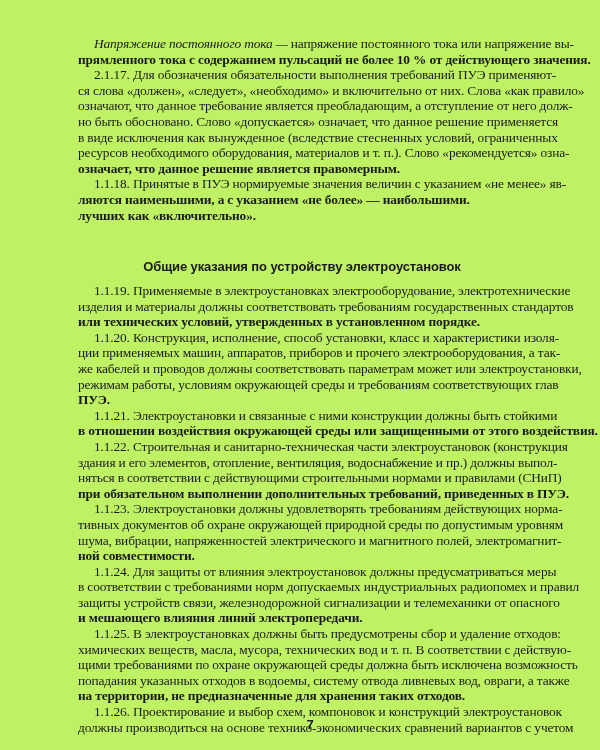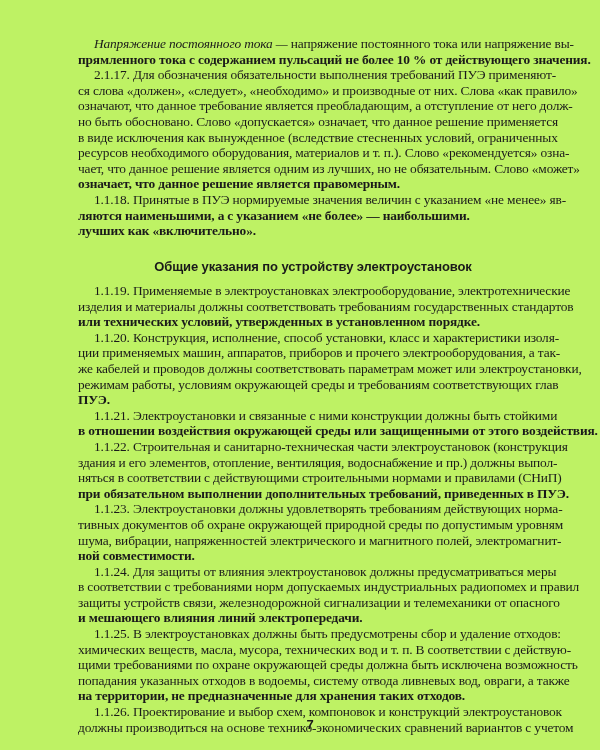--- a/index.html
+++ b/index.html
@@ -10,44 +10,43 @@
   .page { position: relative; width: 600px; height: 750px; background: #bef264; }
   .text-block { position: absolute; left: 78px; width: 466px; }
   .line {
     display: block; font-size: 13.4px; line-height: 15.6px; height: 15.6px;
     white-space: nowrap; text-align: justify; text-align-last: justify;
     letter-spacing: -0.15px;
   }
   .line.last { text-align-last: left; font-weight: bold; }
   .line.indent { text-indent: 16px; }
   .heading {
-    position: absolute; left: 80px; width: 466px; top: 259px;
+    position: absolute; left: 69px; width: 466px; top: 259px;
     text-align: center; font-family: "Liberation Sans", sans-serif;
     font-weight: bold; font-size: 13px; letter-spacing: -0.1px;
   }
   .page-number {
     position: absolute; top: 717px; left: 0; width: 620px; text-align: center;
     font-family: "Liberation Sans", sans-serif; font-weight: bold; font-size: 13px;
   }
   i { font-style: italic; }
 </style>
 </head>
 <body>
 
 <div class="page">
   <div class="text-block" id="block1" style="top:36px;">
       <span class="line indent"><i>Напряжение постоянного тока — </i><span>напряжение постоянного тока или напряжение вы-</span></span>
       <span class="line last"><span>прямленного тока с содержанием пульсаций не более 10 % от действующего значения.</span></span>
       <span class="line indent"><span>2.1.17. Для обозначения обязательности выполнения требований ПУЭ применяют-</span></span>
-      <span class="line"><span>ся слова «должен», «следует», «необходимо» и производные от них. Слова «как правило»</span></span>
+      <span class="line"><span>ся слова «должен», «следует», «необходимо» и включительно от них. Слова «как правило»</span></span>
       <span class="line"><span>означают, что данное требование является преобладающим, а отступление от него долж-</span></span>
       <span class="line"><span>но быть обосновано. Слово «допускается» означает, что данное решение применяется</span></span>
       <span class="line"><span>в виде исключения как вынужденное (вследствие стесненных условий, ограниченных</span></span>
       <span class="line"><span>ресурсов необходимого оборудования, материалов и т. п.). Слово «рекомендуется» озна-</span></span>
-      <span class="line"><span>чает, что данное решение является одним из лучших, но не обязательным. Слово «может»</span></span>
       <span class="line last"><span>означает, что данное решение является правомерным.</span></span>
       <span class="line indent"><span>1.1.18. Принятые в ПУЭ нормируемые значения величин с указанием «не менее» яв-</span></span>
       <span class="line last"><span>ляются наименьшими, а с указанием «не более» — наибольшими.</span></span>
       <span class="line last"><span>лучших как «включительно».</span></span>
     </div>
   <div class="heading">Общие указания по устройству электроустановок</div>
   <div class="text-block" id="block2" style="top:283px;">
       <span class="line indent"><span>1.1.19. Применяемые в электроустановках электрооборудование, электротехнические</span></span>
       <span class="line"><span>изделия и материалы должны соответствовать требованиям государственных стандартов</span></span>
       <span class="line last"><span>или технических условий, утвержденных в установленном порядке.</span></span>

